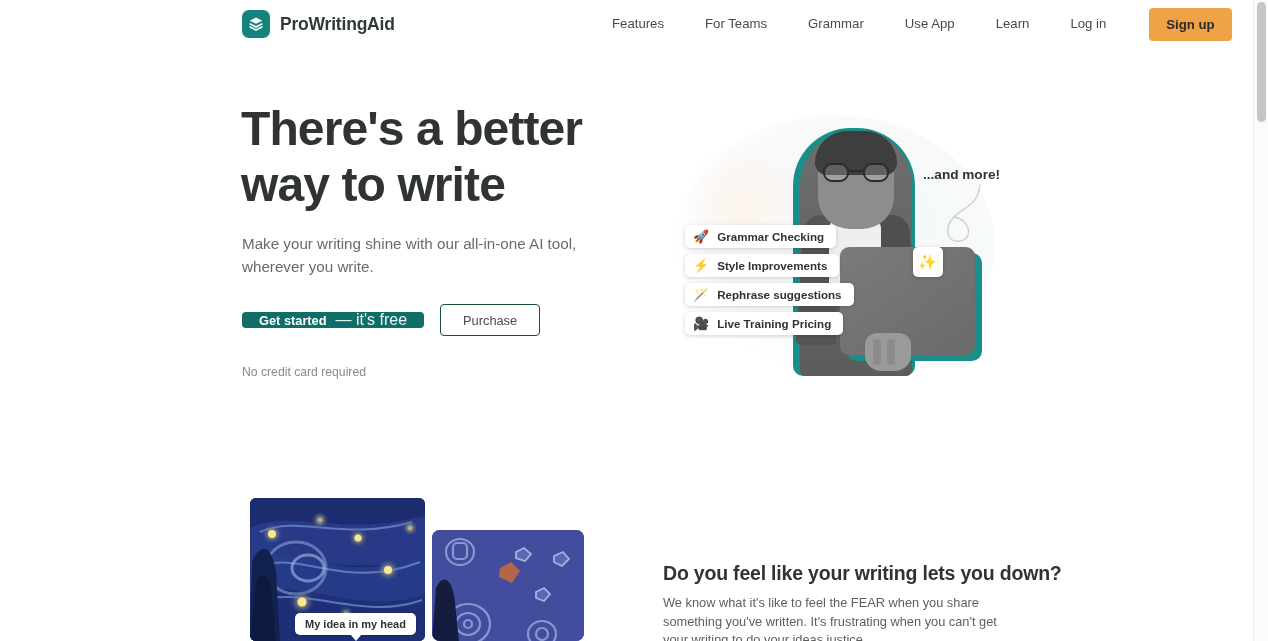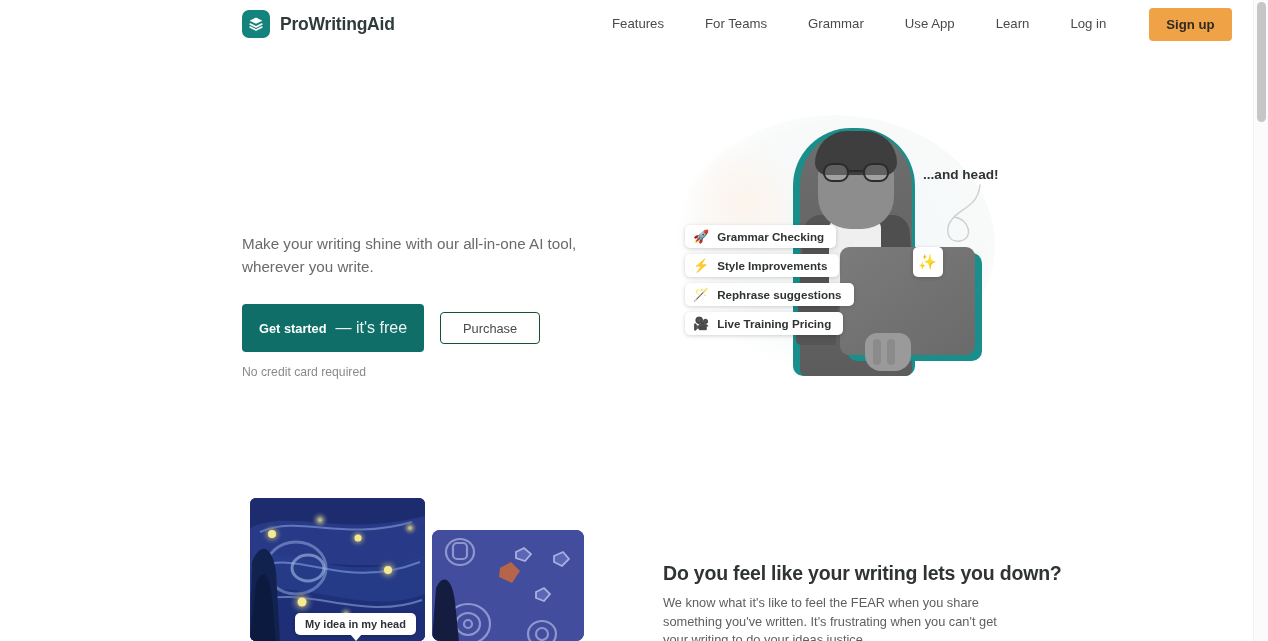--- a/index.html
+++ b/index.html
@@ -68,21 +68,21 @@
     position: absolute; left: 242px; top: 232px;
     width: 335px;
     font-size: 15.2px; line-height: 23px; color: #6a6a6a;
   }
   .cta-row {
     position: absolute; left: 242px; top: 304px;
     display: flex; align-items: center; gap: 16px;
   }
   .btn-primary {
     background: #0f6e68; color: #ffffff; border: none; border-radius: 4px;
-    height: 48px; padding: 0 17px; cursor: pointer;
+    height: 16px; padding: 0 17px; cursor: pointer;
     font-size: 12.8px; font-weight: bold; display: flex; align-items: center;
   }
   .btn-primary .free { font-weight: normal; font-size: 16px; margin-left: 9px; opacity: .92; }
   .btn-secondary {
     background: #ffffff; color: #4a4a4a; border: 1px solid #14532d; border-radius: 4px;
     height: 32px; padding: 0 22px; cursor: pointer; font-size: 12.8px;
   }
   .no-card {
     position: absolute; left: 242px; top: 365px;
     font-size: 12.2px; color: #8a8a8a;
@@ -239,20 +239,24 @@
       <a class="nav-link" href="#">Features</a>
       <a class="nav-link" href="#">For Teams</a>
       <a class="nav-link" href="#">Grammar</a>
       <a class="nav-link" href="#">Use App</a>
       <a class="nav-link" href="#">Learn</a>
       <a class="nav-link" href="#">Log in</a>
       <button class="signup-btn">Sign up</button>
     </nav>
   </div>
 
+  <h1 class="hero-title">
+    <span>There's a better</span><br>
+    <span>way to write</span>
+  </h1>
 
   <p class="hero-sub">Make your writing shine with our all-in-one AI tool, wherever you write.</p>
 
   <div class="cta-row">
     <button class="btn-primary">
       <span>Get started</span>
       <span class="free">— it's free</span>
     </button>
     <button class="btn-secondary">Purchase</button>
   </div>
@@ -296,21 +300,21 @@
       <div class="chip">
         <span class="emo">🎥</span>
         <span>Live Training Pricing</span>
       </div>
     </div>
 
     <div class="sparkle-badge">
       <span>✨</span>
     </div>
 
-    <div class="and-more">...and head!</div>
+    <div class="and-more">...and more!</div>
     <svg class="squiggle" viewBox="0 0 70 80">
       <path d="M60 2 C58 22, 44 24, 34 34 C24 44, 26 60, 40 58 C54 56, 50 36, 34 34" fill="none" stroke="#cfcfcf" stroke-width="1.4" stroke-linecap="round"></path>
     </svg>
   </div>
 
   <div class="art-starry">
     <svg width="175" height="143" viewBox="0 0 175 143" preserveAspectRatio="none" aria-hidden="true">
       <defs>
         <radialGradient id="g1">
             <stop offset="0" stop-color="#f2e07a"></stop>

